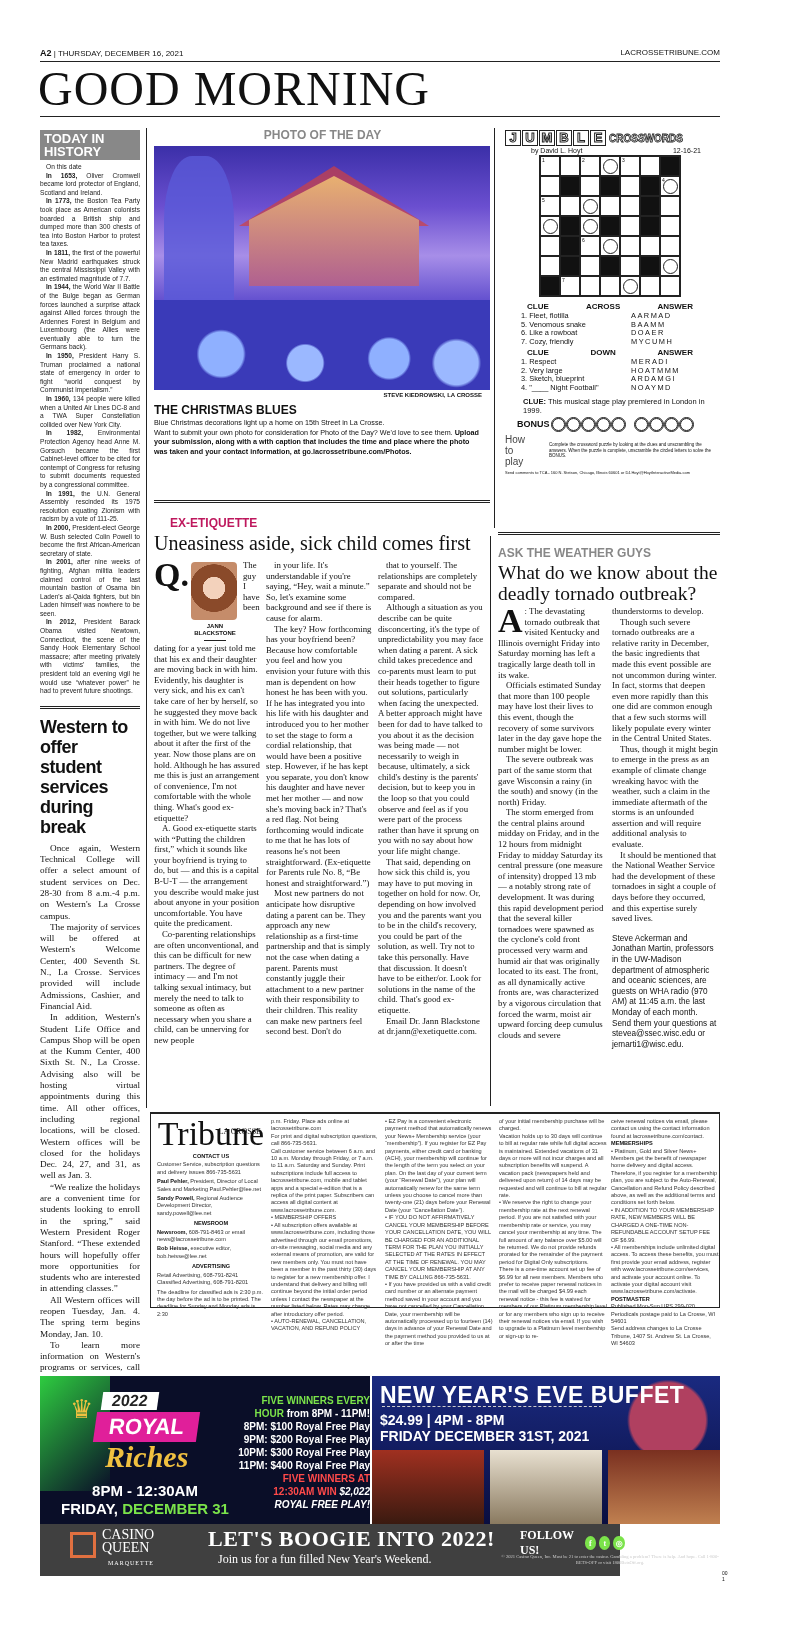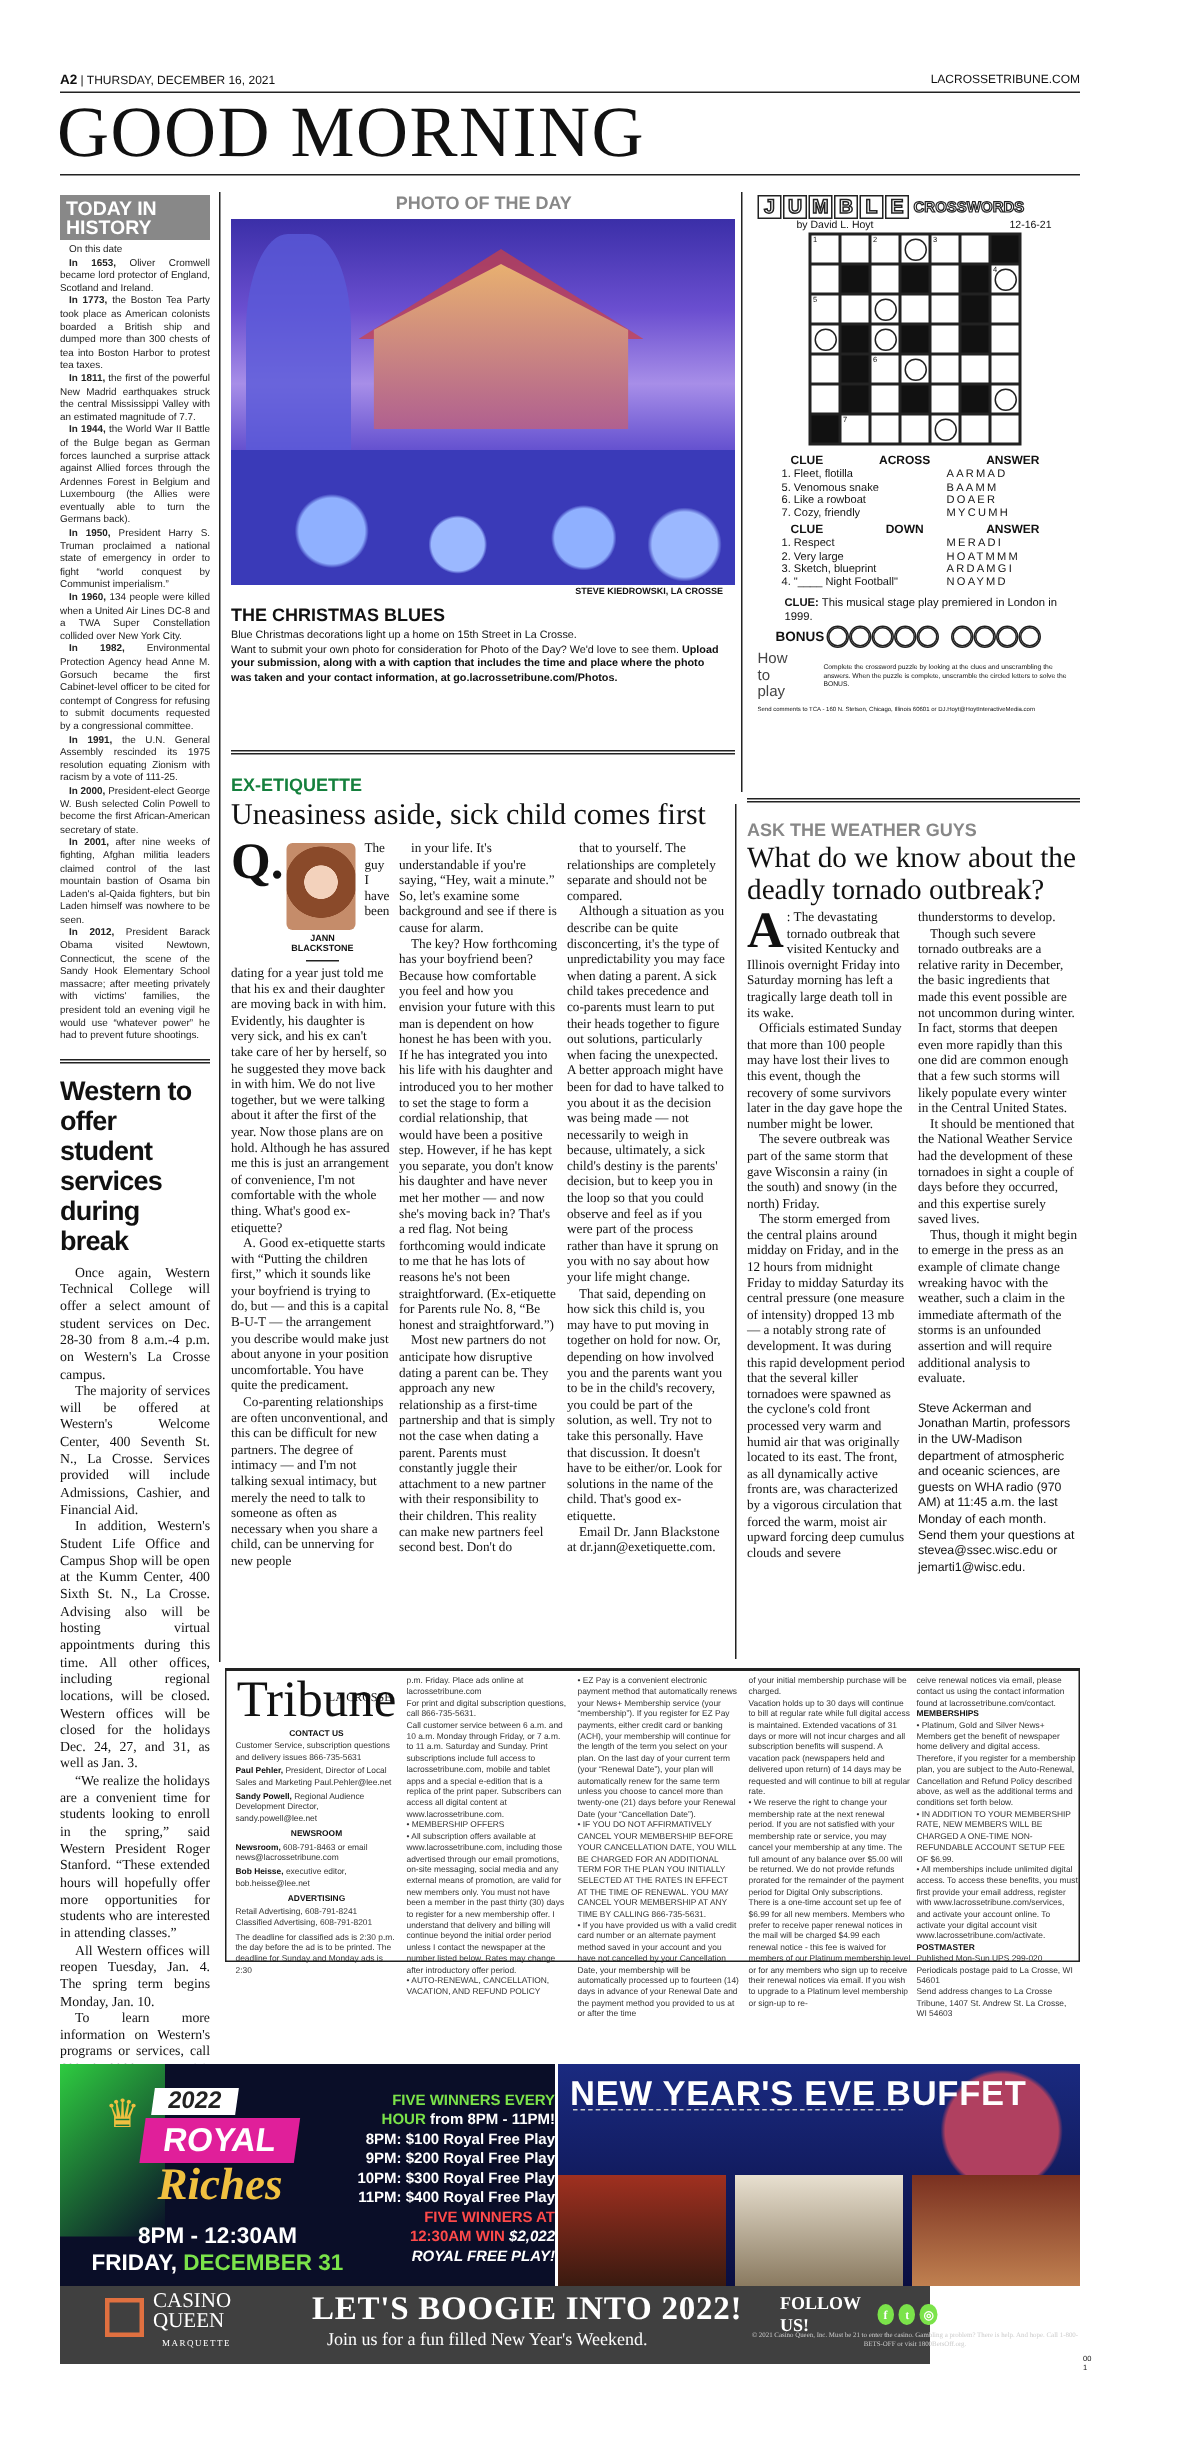--- a/index.html
+++ b/index.html
@@ -23,21 +23,21 @@
 #potd-label{position:absolute;left:155px;top:128px;width:335px;text-align:center;font-family:Liberation Sans, sans-serif;font-weight:bold;color:#888;font-size:12px}
 #photo{position:absolute;left:154px;top:146px;width:336px;height:244px;background:linear-gradient(180deg,#3b2fa8 0%,#6b4fd0 25%,#a78ee8 45%,#4b3ac6 70%,#2a1f8a 100%);overflow:hidden}
 #photo .house{position:absolute;left:95px;top:30px;width:170px;height:110px;background:linear-gradient(180deg,#e8b070,#b06090);clip-path:polygon(0 40%,50% 0,100% 40%,100% 100%,0 100%)}
 #photo .roof{position:absolute;left:85px;top:20px;width:190px;height:60px;background:#d04040;clip-path:polygon(0 100%,50% 0,100% 100%);opacity:.7}
 #photo .ground{position:absolute;left:0;bottom:0;width:100%;height:90px;background:radial-gradient(circle at 20% 60%,#8fb0ff 0 8%,transparent 9%),radial-gradient(circle at 45% 70%,#9bb8ff 0 9%,transparent 10%),radial-gradient(circle at 70% 65%,#8fb0ff 0 8%,transparent 9%),radial-gradient(circle at 90% 70%,#9bb8ff 0 7%,transparent 8%),#3a3ab8}
 #photo .tree{position:absolute;left:10px;top:10px;width:70px;height:160px;background:#5a5ad8;border-radius:40% 40% 10% 10%;opacity:.8}
 #credit{position:absolute;left:154px;top:392px;width:328px;text-align:right;font-family:"Liberation Sans",sans-serif;font-size:6px;font-weight:bold}
 #cap-head{position:absolute;left:154px;top:403px;font-family:"Liberation Sans",sans-serif;font-weight:bold;font-size:12px}
 #cap-body{position:absolute;left:154px;top:418px;width:330px;font-family:"Liberation Sans",sans-serif;font-size:7.2px;line-height:9.6px}
 #cap-rule{position:absolute;left:154px;top:500px;width:336px;border-top:1px solid #222;border-bottom:1px solid #222;height:3px}
-#ex-label{position:absolute;left:154px;top:516px;font-family:"Liberation Sans",sans-serif;font-weight:bold;color:#15803d;font-size:12px}
+#ex-label{position:absolute;left:170px;top:516px;font-family:"Liberation Sans",sans-serif;font-weight:bold;color:#be185d;font-size:12px}
 #ex-head{position:absolute;left:154px;top:532px;font-size:20px;line-height:22px}
 .excol{position:absolute;top:560px;width:106px;font-size:8.8px;line-height:10.6px;text-align:left}
 .excol p{text-indent:8px}
 .dropcap{float:left;font-size:34px;line-height:30px;font-weight:bold;margin-right:2px}
 #portrait{float:left;width:48px;margin:2px 4px 2px 0;text-align:center}
 #portrait .face{width:46px;height:58px;border-radius:4px;background:radial-gradient(circle at 50% 45%,#f3d2bc 0 28%,#8a4a2a 29% 60%,#c58c6a 61%)}
 #portrait .nm{font-family:"Liberation Sans",sans-serif;font-size:6px;font-weight:bold;line-height:7px;margin-top:3px}
 #portrait .ln{width:22px;border-top:1px solid #222;margin:3px auto 0}
 
 #jumble{position:absolute;left:505px;top:130px;width:210px}
@@ -349,22 +349,22 @@
 <div id="w-label">ASK THE WEATHER GUYS</div>
 <div id="w-head">What do we know about the deadly tornado outbreak?</div>
 <div class="wcol" style="left:498px">
   <span class="dropcap">A</span>
   <span id="wc1"><span>: The devastating tornado outbreak that visited Kentucky and Illinois overnight Friday into Saturday morning has left a tragically large death toll in its wake.</span></span>
 <p>Officials estimated Sunday that more than 100 people may have lost their lives to this event, though the recovery of some survivors later in the day gave hope the number might be lower.</p><p>The severe outbreak was part of the same storm that gave Wisconsin a rainy (in the south) and snowy (in the north) Friday.</p><p>The storm emerged from the central plains around midday on Friday, and in the 12 hours from midnight Friday to midday Saturday its central pressure (one measure of intensity) dropped 13 mb — a notably strong rate of development. It was during this rapid development period that the several killer tornadoes were spawned as the cyclone's cold front processed very warm and humid air that was originally located to its east. The front, as all dynamically active fronts are, was characterized by a vigorous circulation that forced the warm, moist air upward forcing deep cumulus clouds and severe</p></div>
 <div class="wcol" style="left:612px">
   <div id="wc2">
       <p style="text-indent: 0px;">thunderstorms to develop.</p>
       <p>Though such severe tornado outbreaks are a relative rarity in December, the basic ingredients that made this event possible are not uncommon during winter. In fact, storms that deepen even more rapidly than this one did are common enough that a few such storms will likely populate every winter in the Central United States.</p>
+      <p>Thus, though it might begin to emerge in the press as an example of climate change wreaking havoc with the weather, such a claim in the immediate aftermath of the storms is an unfounded assertion and will require additional analysis to evaluate.</p>
       <p>It should be mentioned that the National Weather Service had the development of these tornadoes in sight a couple of days before they occurred, and this expertise surely saved lives.</p>
-      <p>Thus, though it might begin to emerge in the press as an example of climate change wreaking havoc with the weather, such a claim in the immediate aftermath of the storms is an unfounded assertion and will require additional analysis to evaluate.</p>
     </div>
   <p class="wsans" style="margin-top:10px;text-indent:0">Steve Ackerman and Jonathan Martin, professors in the UW-Madison department of atmospheric and oceanic sciences, are guests on WHA radio (970 AM) at 11:45 a.m. the last Monday of each month. Send them your questions at stevea@ssec.wisc.edu or jemarti1@wisc.edu.</p>
 </div>
 
 <div id="contact">
   <div class="cc" style="left:6px">
     <div class="trib"><small>LA CROSSE</small><span>Tribune</span></div>
     <div class="csec">CONTACT US</div>
     <p>Customer Service, subscription questions and delivery issues 866-735-5631</p>
     <p><b>Paul Pehler,</b><span> President, Director of Local Sales and Marketing Paul.Pehler@lee.net</span></p>
@@ -421,20 +421,24 @@
     <div>10PM: $300 Royal Free Play</div>
     <div>11PM: $400 Royal Free Play</div>
     <div class="r">FIVE WINNERS AT</div>
     <div><span class="r">12:30AM WIN </span><span class="i">$2,022</span></div>
     <div class="i">ROYAL FREE PLAY!</div>
   </div>
 </div>
 <div id="ad2">
   <div class="t1">NEW YEAR'S EVE BUFFET</div>
   <div class="sq"></div>
+  <div class="t2">
+    <div>$24.99 | 4PM - 8PM</div>
+    <div>FRIDAY DECEMBER 31ST, 2021</div>
+  </div>
   <div class="food" style="left:0"></div>
   <div class="food" style="left:118px;background:linear-gradient(180deg,#e8e0d0,#8a7a60)"></div>
   <div class="food" style="left:236px;background:linear-gradient(180deg,#7a3020,#c08050)"></div>
 </div>
 <div id="ad3">
   <div class="logo">
     <div class="sqr"></div>
     <div class="q">
         <div>CASINO</div>
         <div>QUEEN</div>

